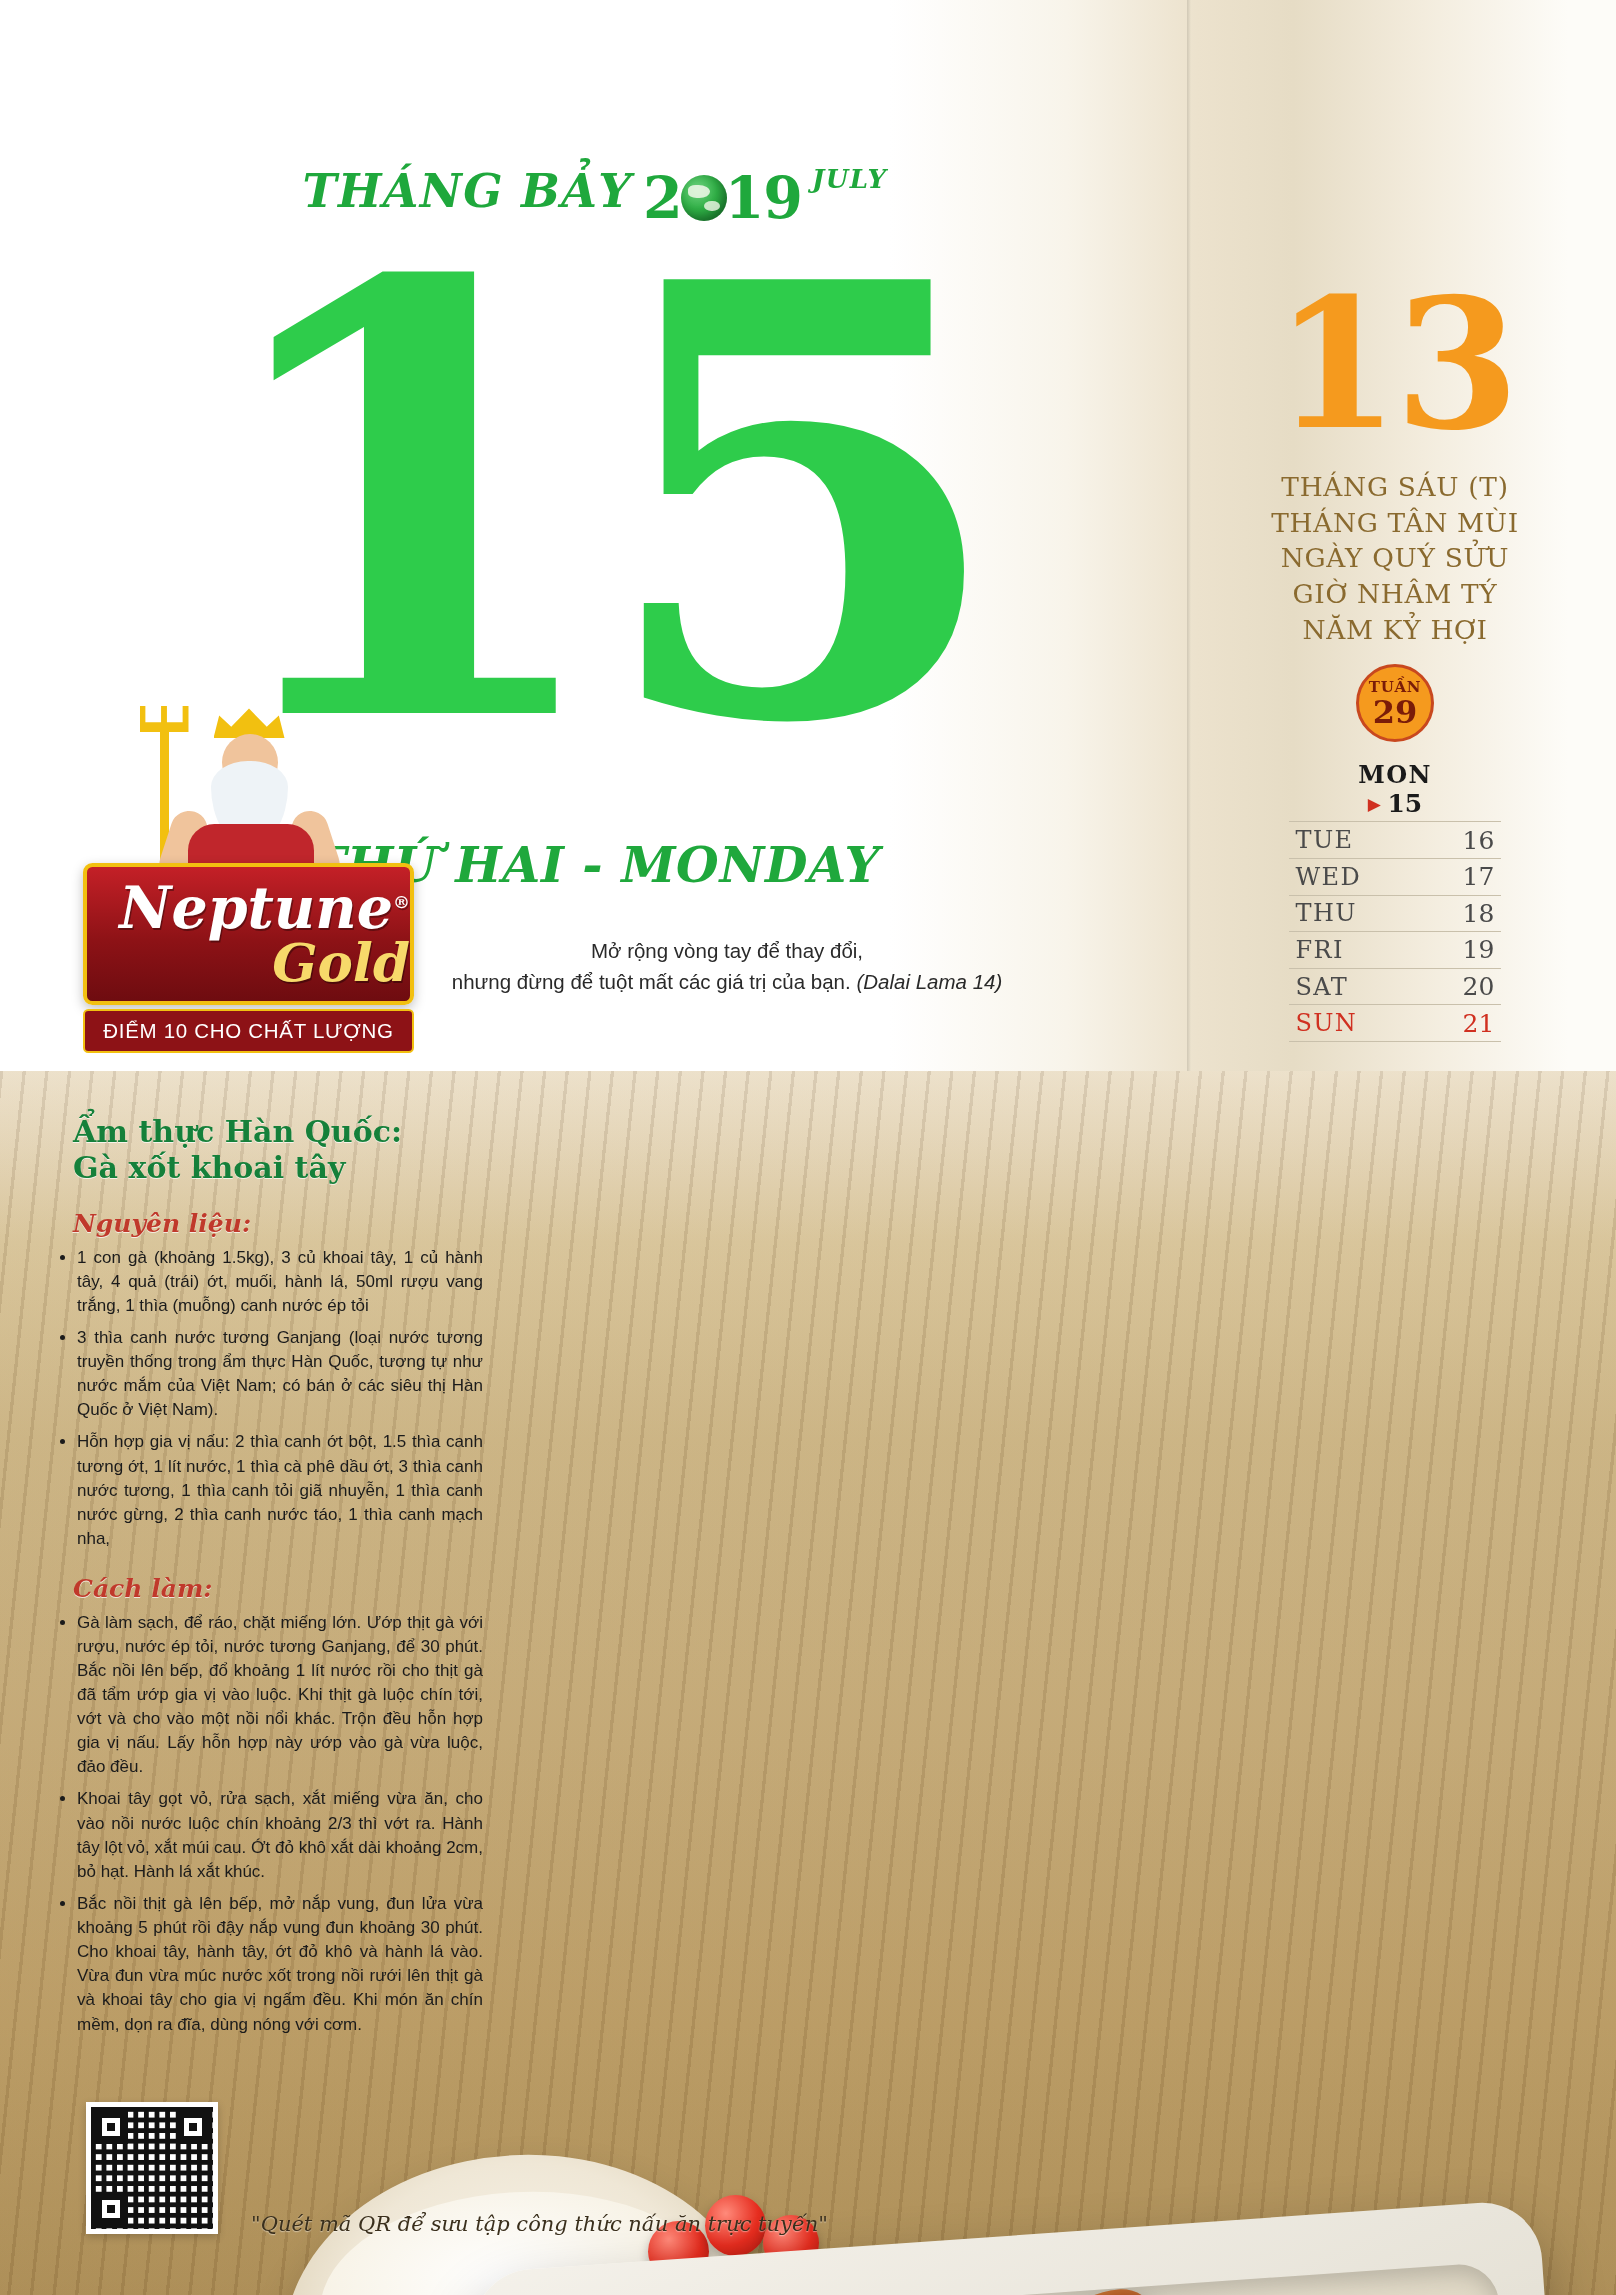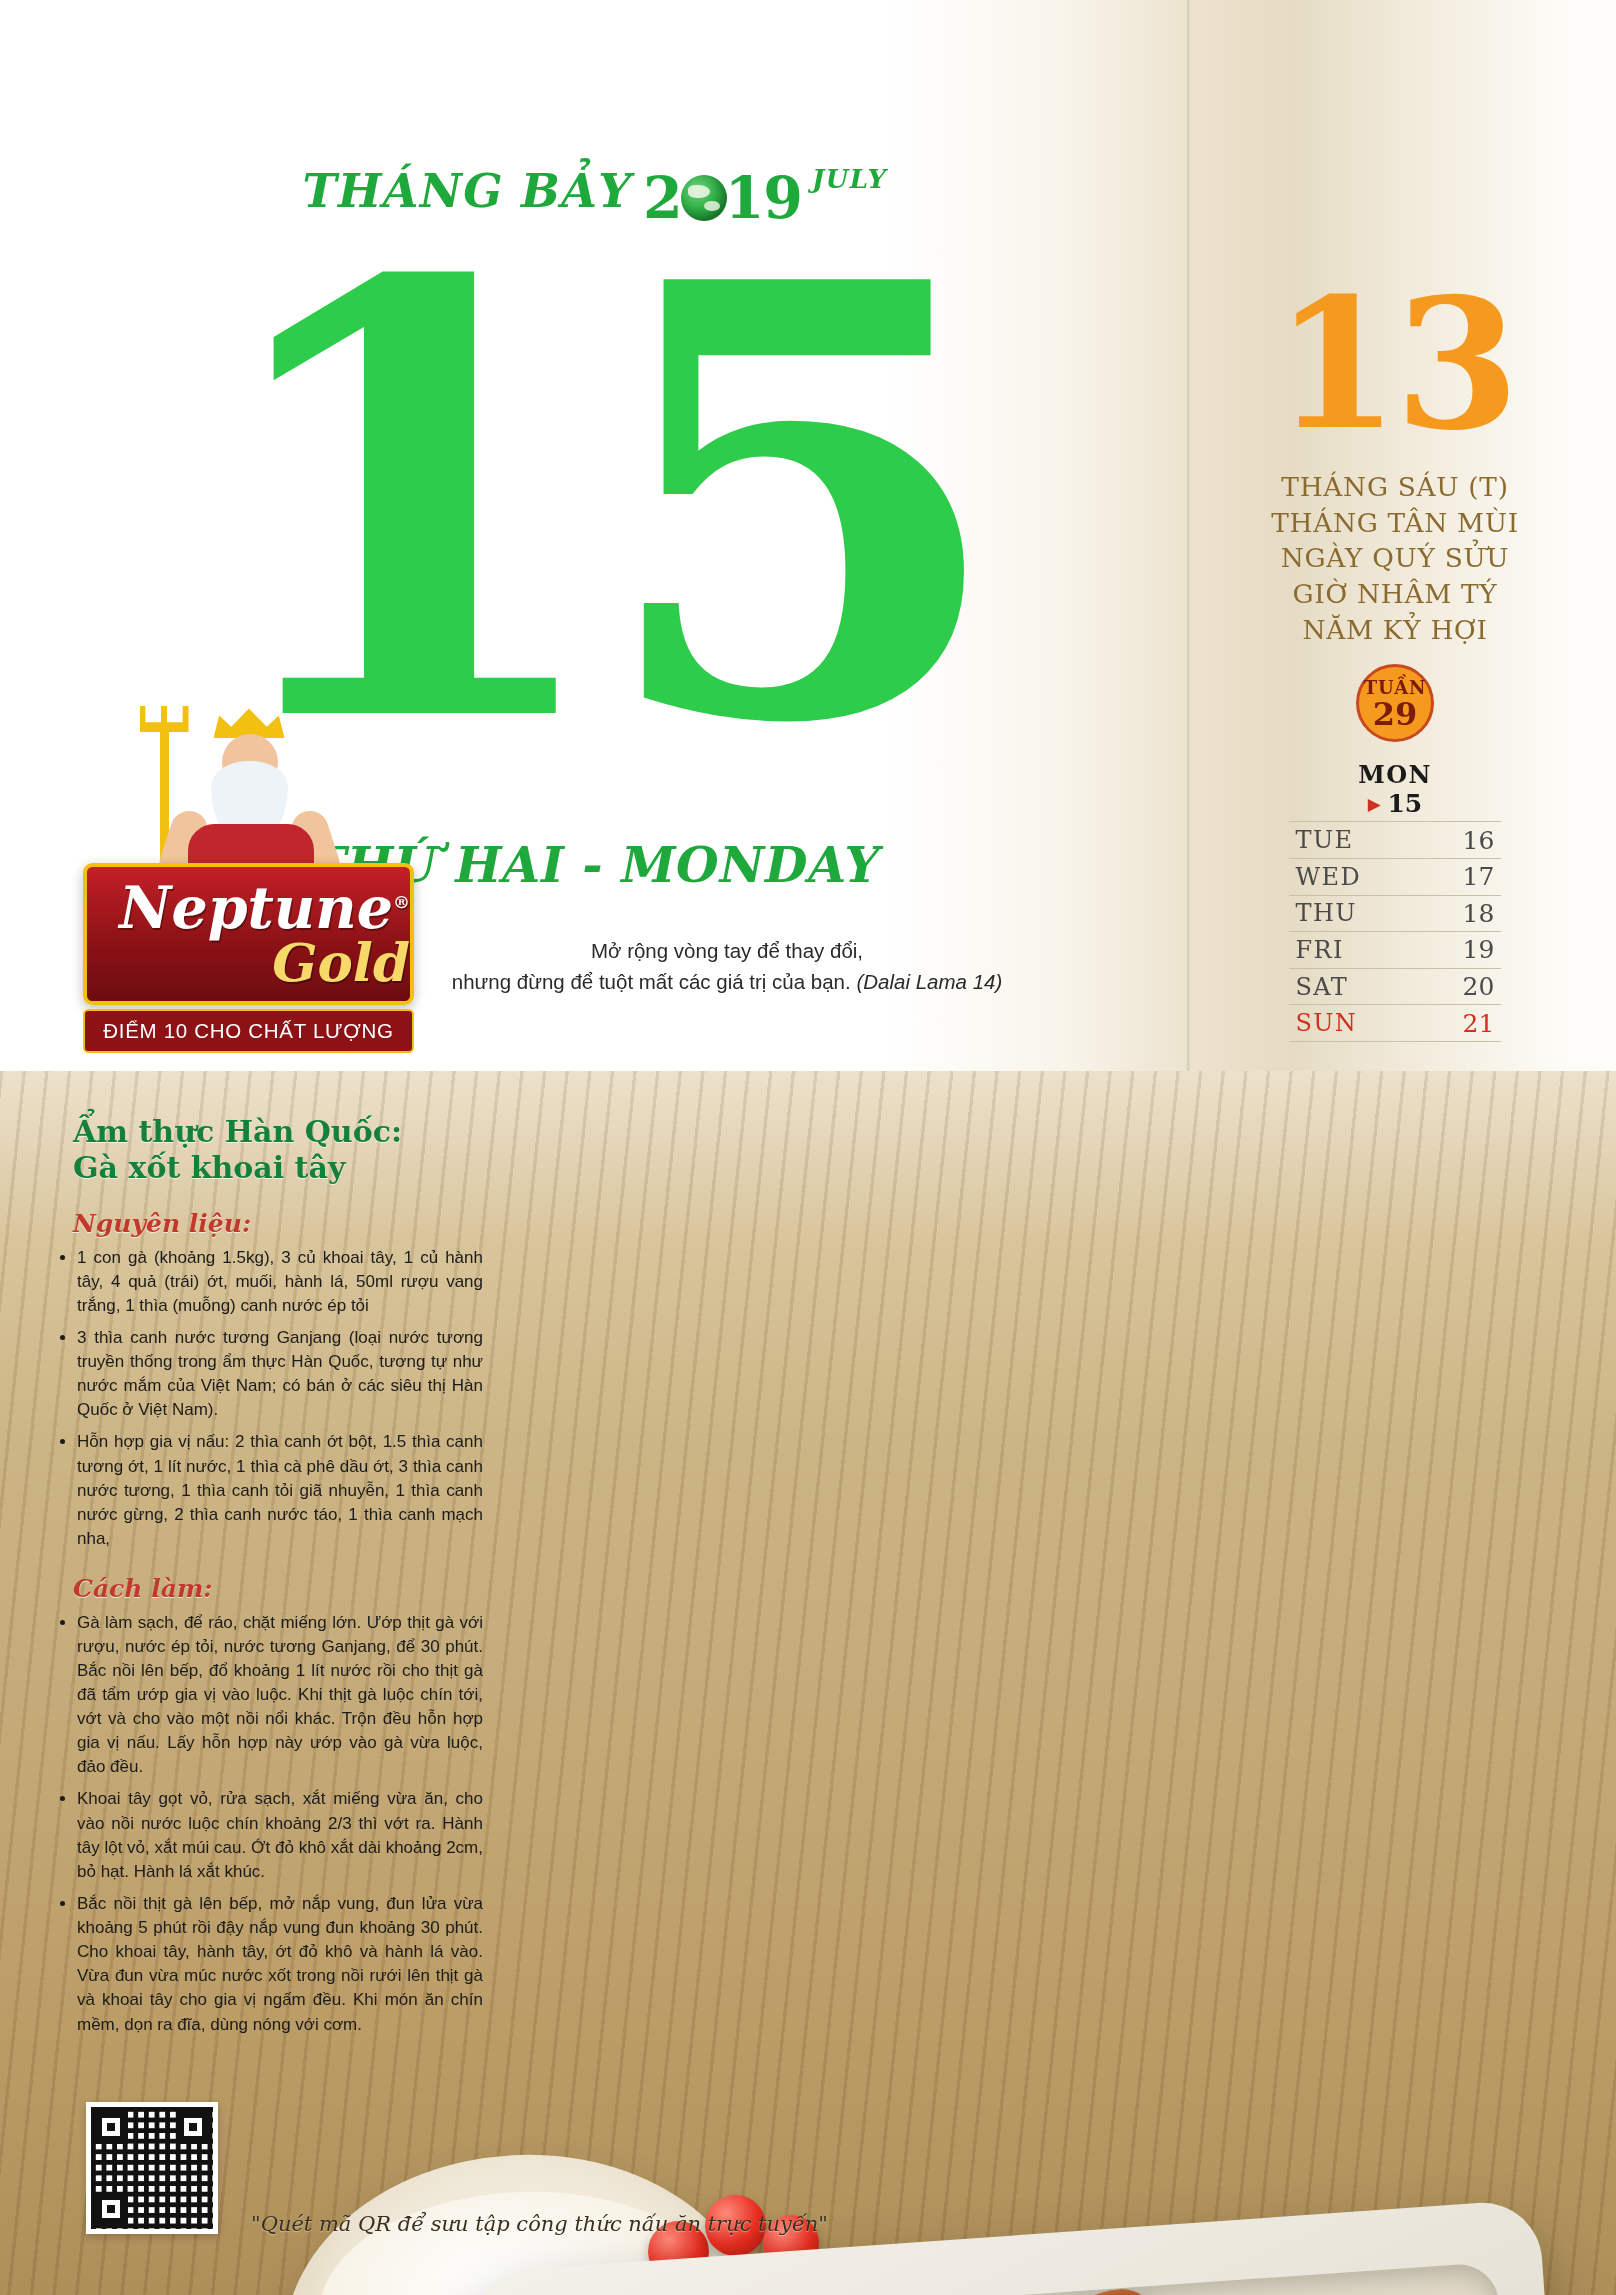--- a/index.html
+++ b/index.html
@@ -107,21 +107,21 @@
   }
   .week-badge {
     margin: 17px auto 0;
     width: 78px; height: 78px; border-radius: 50%;
     background: #f59a1e;
     border: 3.3px solid #c8481f;
     color: #7a1c08;
     display: flex; flex-direction: column; align-items: center; justify-content: center;
     font-family: "DejaVu Serif", serif;
   }
-  .week-badge .lbl { font-size: 18px; font-weight: 700; letter-spacing: 0.7px; }
+  .week-badge .lbl { font-size: 15px; font-weight: 700; letter-spacing: 0.7px; }
   .week-badge .num { font-size: 32px; font-weight: 700; line-height: 1; }
 
   .mini-cal {
     margin: 14.5px auto 0; width: 212px;
   }
   .mini-row {
     display: flex; align-items: center; justify-content: space-between;
     border-bottom: 1.3px solid #c9c0ab;
     padding: 3.3px 6.6px 3.3px 6.6px;
     font-family: "DejaVu Serif", serif;

